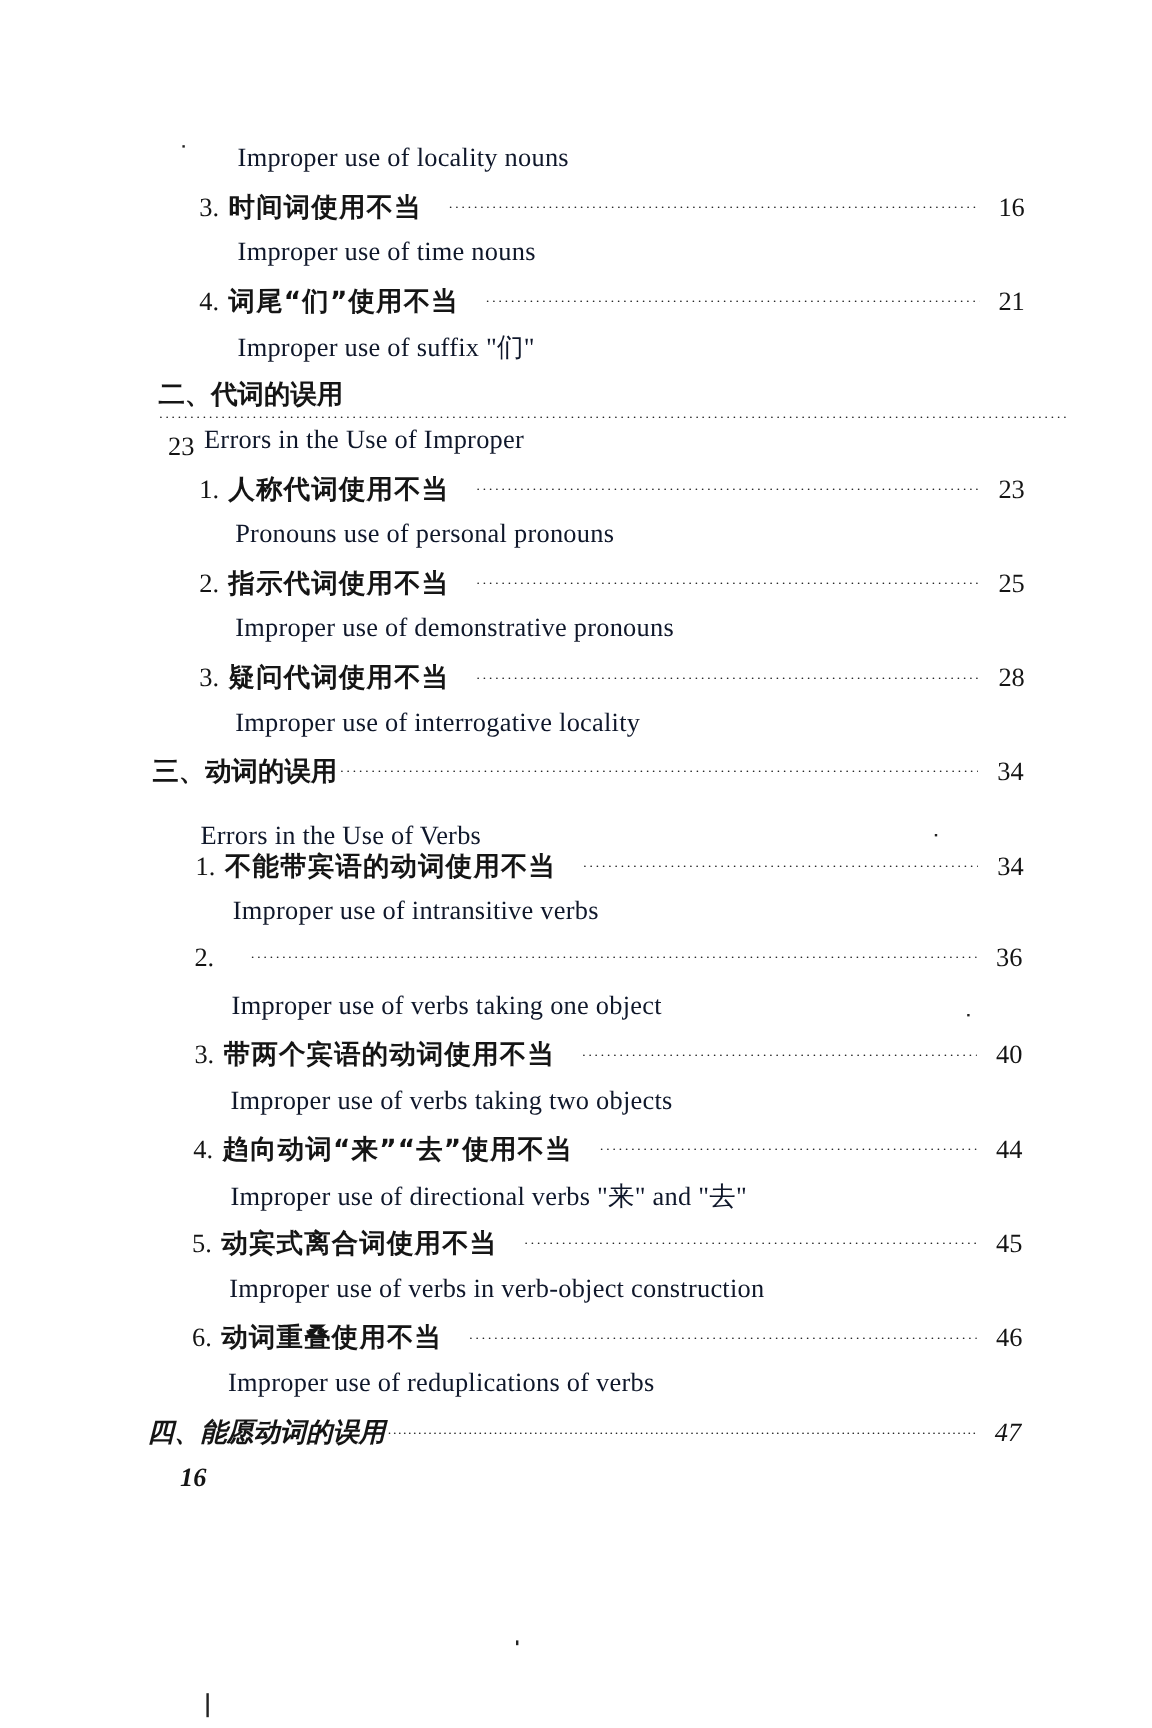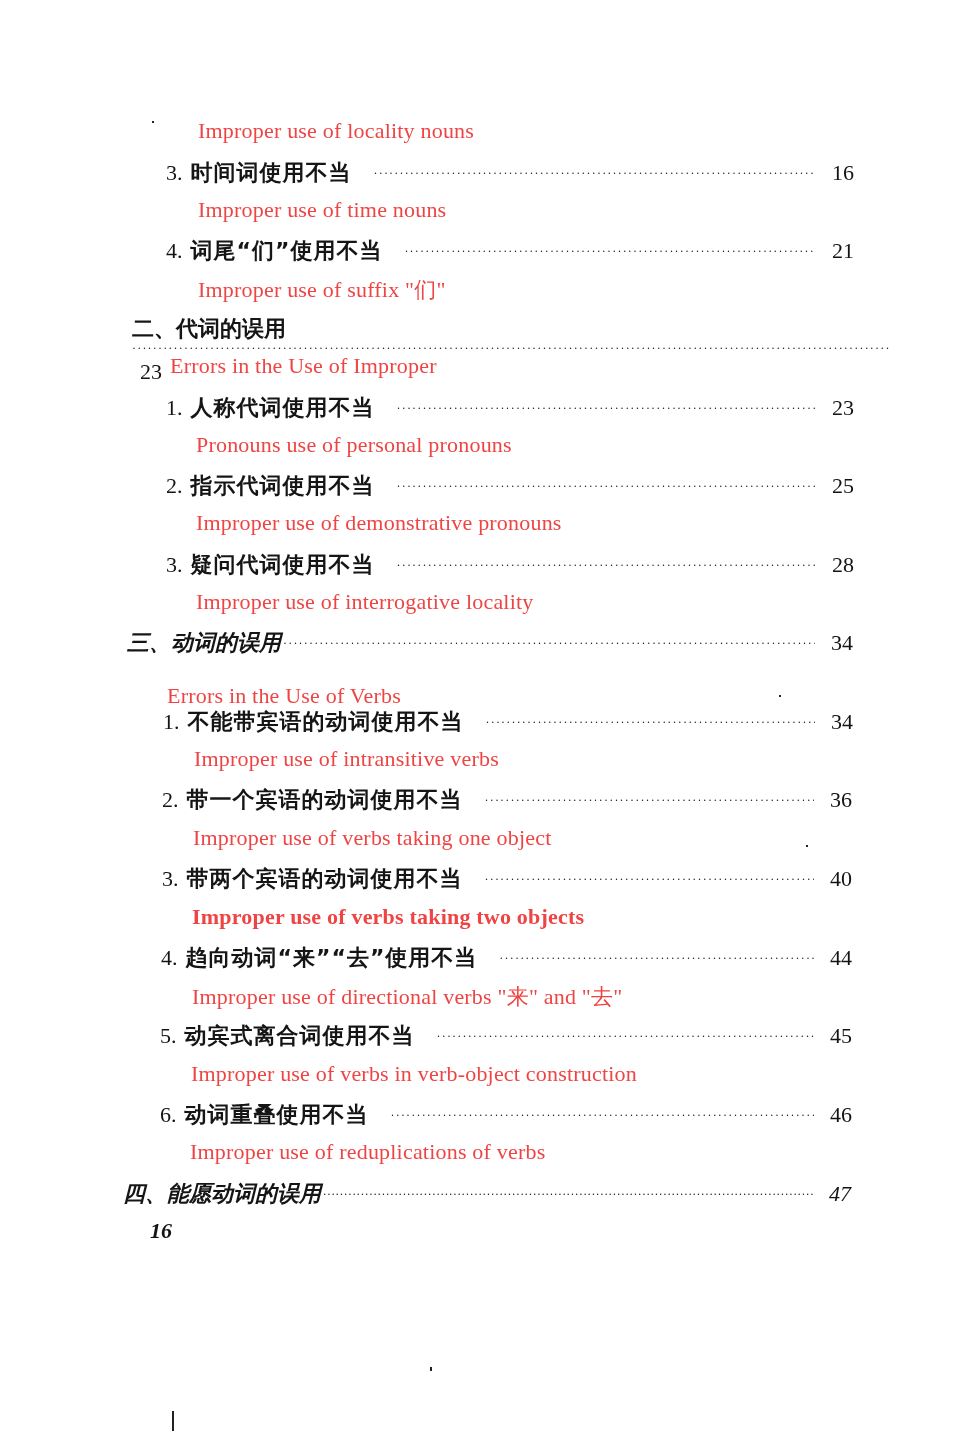--- a/index.html
+++ b/index.html
@@ -30,21 +30,21 @@
     .zh {
       font-family: "DejaVu Sans", "Liberation Sans", sans-serif;
       font-size: 22px;
       font-weight: bold;
       letter-spacing: 1px;
       color: #151515;
     }
     .en {
       font-family: "Liberation Serif", "DejaVu Serif", serif;
       font-size: 22px;
-      color: #ef4444;
+      color: #0f172a;
       letter-spacing: 0.2px;
     }
     .num {
       font-family: "Liberation Serif", "DejaVu Serif", serif;
       font-size: 22px;
       margin-right: 8px;
     }
     .leader {
       flex: 1 1 auto;
       overflow: hidden;
@@ -153,21 +153,21 @@
     <span class="zh">疑问代词使用不当</span>
     <span class="leader" style="margin-left:22px;"></span>
     <span class="page-ref">28</span>
   </div>
 
   <div class="toc-line" style="left:196px;top:589px;">
     <span class="en">Improper use of interrogative locality</span>
   </div>
 
   <div class="toc-line" style="left:127px;top:628px;width:726px;">
-    <span class="zh" style="letter-spacing:0;font-style:italic;">三、动词的误用</span>
+    <span class="zh" style="letter-spacing:0;">三、动词的误用</span>
     <span class="leader" style="margin-left:2px;"></span>
     <span class="page-ref">34</span>
   </div>
 
   <div class="toc-line" style="left:167px;top:667px;margin-top:16px;">
     <span class="en">Errors in the Use of Verbs</span>
   </div>
 
   <div class="toc-line" style="left:163px;top:707px;width:690px;">
     <span class="num">1.</span>
@@ -175,37 +175,36 @@
     <span class="leader" style="margin-left:22px;"></span>
     <span class="page-ref">34</span>
   </div>
 
   <div class="toc-line" style="left:194px;top:746px;">
     <span class="en">Improper use of intransitive verbs</span>
   </div>
 
   <div class="toc-line" style="left:162px;top:785px;width:690px;">
     <span class="num">2.</span>
-    <span class="zh">带一个宾语的动词使用不当</span>
     <span class="leader" style="margin-left:22px;"></span>
     <span class="page-ref">36</span>
   </div>
 
   <div class="toc-line" style="left:193px;top:825px;">
     <span class="en">Improper use of verbs taking one object</span>
   </div>
 
   <div class="toc-line" style="left:162px;top:864px;width:690px;">
     <span class="num">3.</span>
     <span class="zh">带两个宾语的动词使用不当</span>
     <span class="leader" style="margin-left:22px;"></span>
     <span class="page-ref">40</span>
   </div>
 
-  <div class="toc-line" style="left:192px;top:904px;font-weight:bold;">
+  <div class="toc-line" style="left:192px;top:904px;">
     <span class="en">Improper use of verbs taking two objects</span>
   </div>
 
   <div class="toc-line" style="left:161px;top:943px;width:691px;">
     <span class="num">4.</span>
     <span class="zh">趋向动词“来”“去”使用不当</span>
     <span class="leader" style="margin-left:22px;"></span>
     <span class="page-ref">44</span>
   </div>
 

